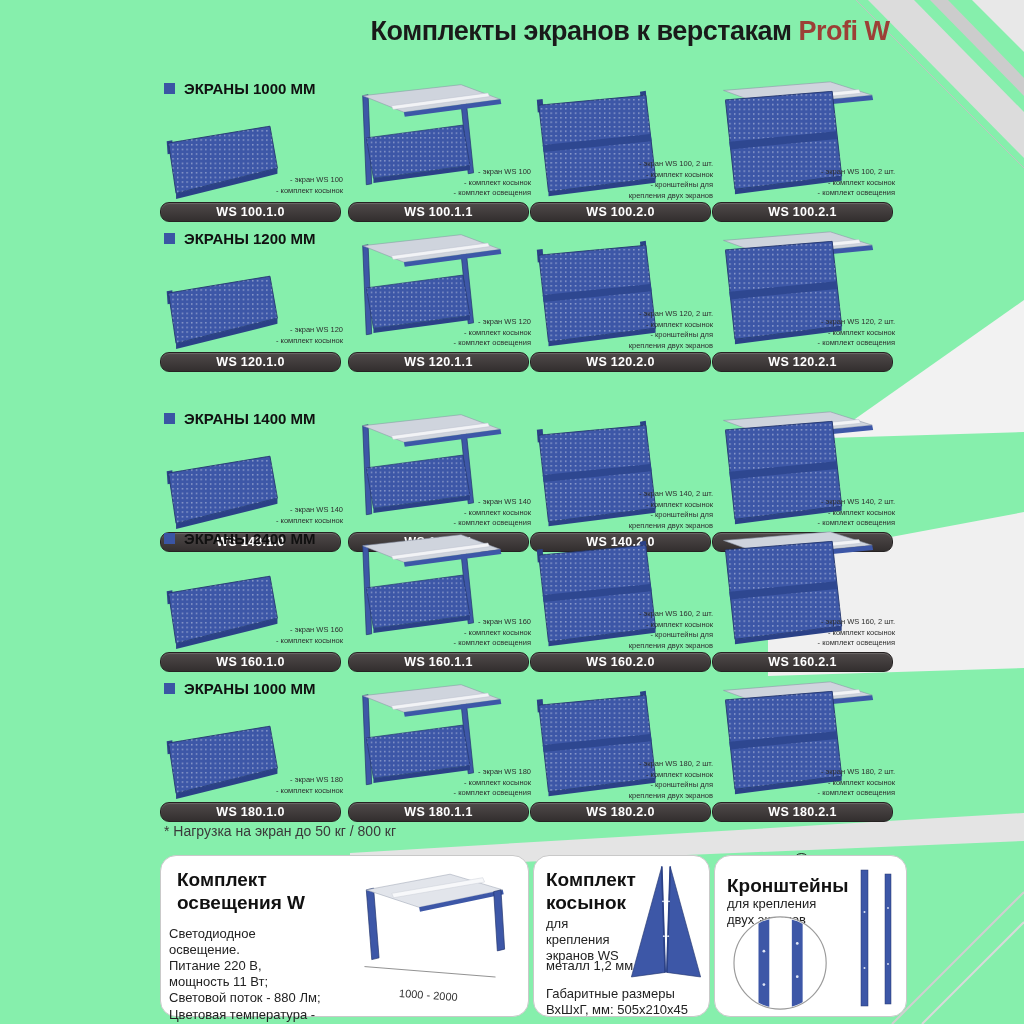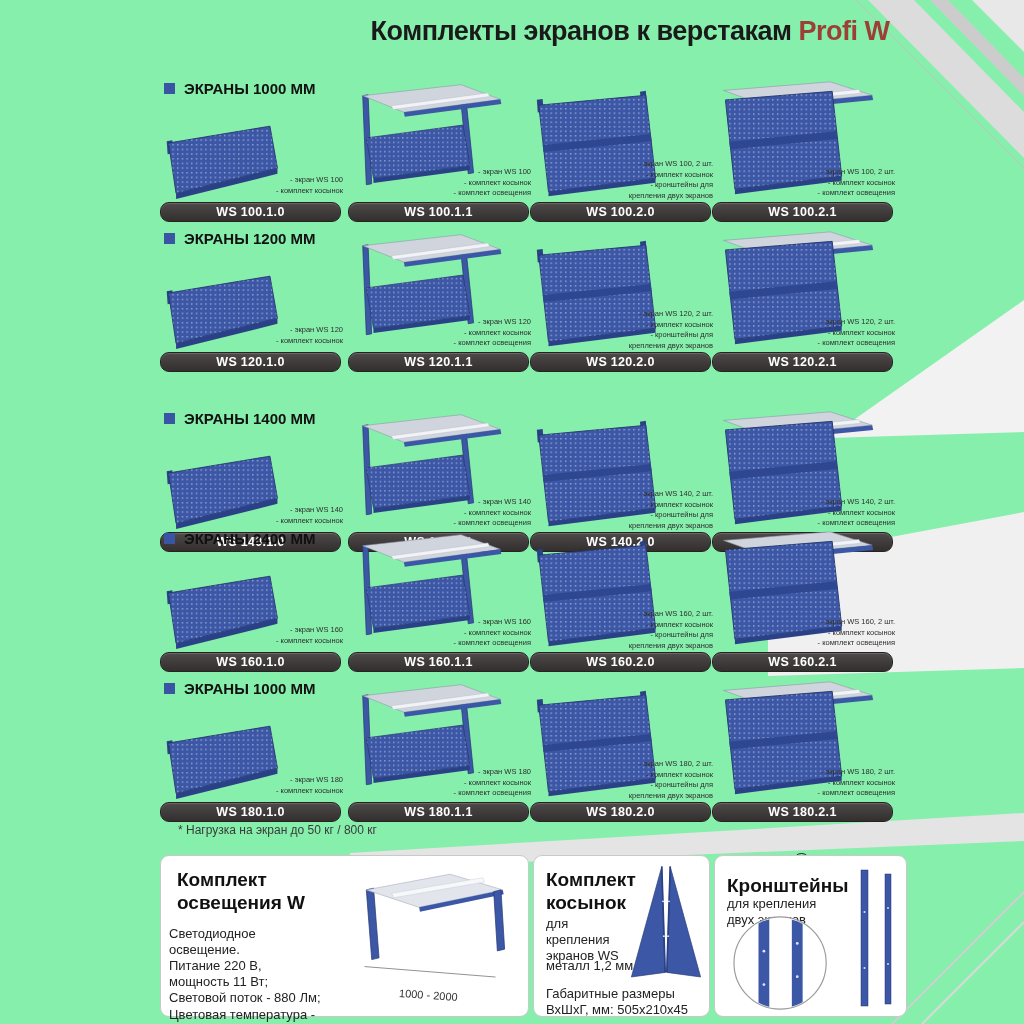--- a/index.html
+++ b/index.html
@@ -30,31 +30,31 @@
   .bullets{position:absolute;left:84px;width:99px;font-size:7.5px;line-height:1.4;color:#2e2e2e;text-align:right;}
   .c0 .bullets{top:100px;} .c1 .bullets{top:92px;} .c2 .bullets{top:84px;} .c3 .bullets{top:92px;}
   .bullet{padding-left:6px;text-indent:-6px;}
   .bullet::before{content:"- ";}
 
   .code-bar{position:absolute;top:127px;left:0;right:2px;height:18px;border-radius:9px;
             background:linear-gradient(180deg,#4f4a4a,#332f2f);border:1px solid #262222;
             color:#fff;font-weight:bold;font-size:12.5px;letter-spacing:.3px;
             text-align:center;line-height:18px;box-shadow:inset 0 1px 1px rgba(255,255,255,.18);}
 
-  .footnote{position:absolute;left:178px;top:823px;font-size:12px;color:#3a3a3a;text-align:right;}
+  .footnote{position:absolute;left:164px;top:823px;font-size:14px;color:#3a3a3a;text-align:right;}
 
   .options{position:absolute;left:793px;top:852px;display:flex;align-items:center;gap:6px;
            font-size:16px;font-weight:bold;color:#101010;}
   .plus-circle{width:17px;height:17px;border:1.6px solid #1e1e1e;border-radius:50%;
                display:flex;align-items:center;justify-content:center;
                font-size:13px;font-weight:bold;line-height:1;box-sizing:border-box;}
   .plus-circle::before{content:"+";}
 
   .box{position:absolute;top:855px;height:162px;background:#fff;border:1px solid #c9c9c9;
-       border-radius:9px;box-sizing:border-box;}
+       border-radius:16px;box-sizing:border-box;}
   #box-lighting{left:160px;width:369px;}
   #box-gussets{left:533px;width:177px;}
   #box-brackets{left:714px;width:193px;}
 
   .box-title{position:absolute;font-weight:bold;font-size:19px;line-height:1.22;color:#111;}
   #box-lighting .box-title{left:16px;top:12px;width:150px;}
   #box-gussets  .box-title{left:12px;top:12px;width:110px;}
   #box-brackets .box-title{left:12px;top:18px;width:170px;}
 
   .box-text{position:absolute;font-size:13px;line-height:1.24;color:#222;white-space:pre-line;}

